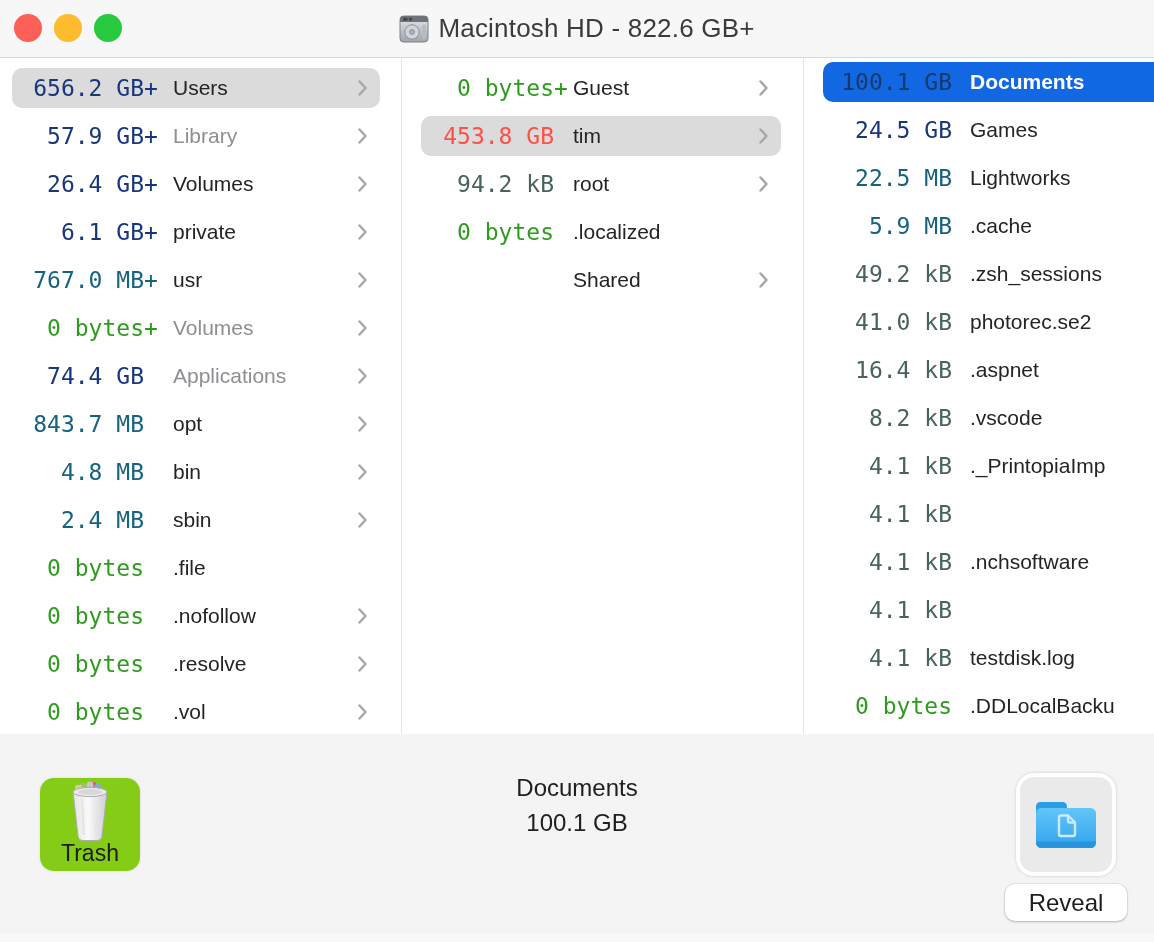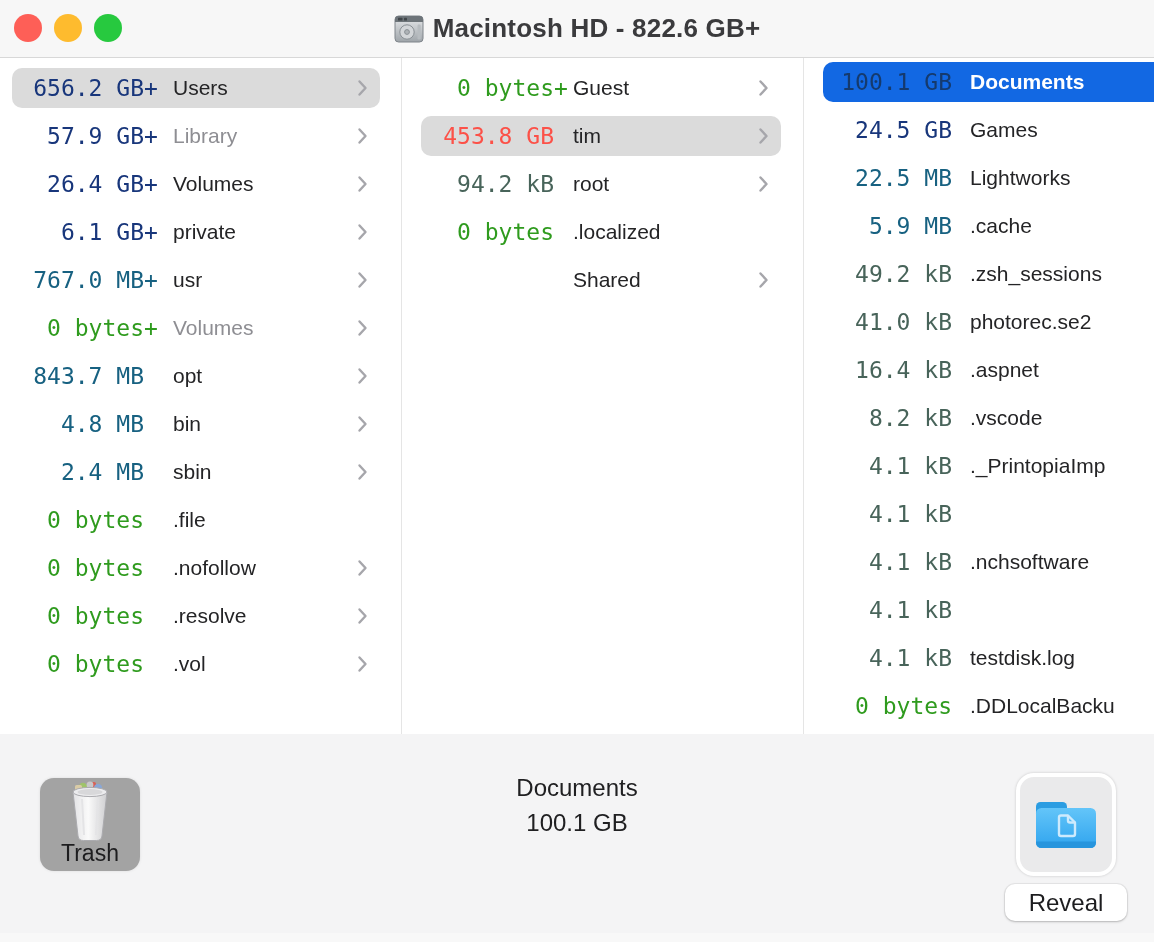--- a/index.html
+++ b/index.html
@@ -16,21 +16,21 @@
   .traffic{position:absolute;left:14px;top:14px;display:flex;gap:12px;}
   .light{width:28px;height:28px;border-radius:50%;display:inline-block;}
   .light.red{background:#fe5f57;}
   .light.yellow{background:#febb2e;}
   .light.green{background:#27c93f;}
   .title-wrap{
     position:absolute;left:0;right:0;top:0;height:57px;
     display:flex;align-items:center;justify-content:center;gap:9px;
   }
   .drive-icon{display:flex;}
-  .title{font-size:26px;font-weight:700;color:#3b3b3d;letter-spacing:.2px;}
+  .title{font-size:26px;font-weight:400;color:#3b3b3d;letter-spacing:.2px;}
   
   .browser{position:absolute;top:58px;left:0;right:0;height:676px;display:flex;}
   .column{box-sizing:border-box;overflow:hidden;}
   .col-0{width:402px;border-right:1px solid #e5e5e5;padding-top:10px;}
   .col-1{width:402px;border-right:1px solid #e5e5e5;padding-top:10px;}
   .col-2{flex:1;padding-top:4px;}
   .row{height:40px;margin-bottom:8px;display:flex;align-items:center;
        border-radius:10px;white-space:nowrap;}
   .col-0 .row{margin-left:12px;margin-right:21px;}
   .col-1 .row{margin-left:19px;margin-right:22px;}
@@ -58,21 +58,21 @@
   .c-zero{color:var(--size_zero);}
   .c-red{color:var(--size_alert);}
   .sel-blue .c-gb{color:#153a6d;}
   .chev{margin-left:auto;margin-right:12px;flex:none;display:flex;align-items:center;}
   .chev.hidden{visibility:hidden;}
   
   .bottombar{position:absolute;top:734px;left:0;right:0;bottom:0;background:#f4f4f5;}
   .bottombar::after{content:"";position:absolute;left:0;right:0;bottom:0;height:9px;background:#fafafa;opacity:.6;}
   .trash-card{
     position:absolute;left:40px;top:44px;width:100px;height:93px;
-    background:#a3a3a3;border-radius:14px;box-shadow:0 0 3px rgba(0,0,0,.10);
+    background:#84cc16;border-radius:14px;box-shadow:0 0 3px rgba(0,0,0,.10);
     display:flex;flex-direction:column;align-items:center;
   }
   .trash-icon{margin-top:1px;display:flex;}
   .trash-label{font-size:23px;color:#1d1d1f;margin-top:-3px;}
   .center-info{position:absolute;left:0;right:0;top:42px;text-align:center;
     color:#202022;font-size:24px;line-height:24px;}
   .center-info .sel-name{margin-bottom:11px;}
   .folder-well{
     position:absolute;right:38px;top:39px;width:100px;height:103px;box-sizing:border-box;
     background:#eaeaeb;border:4px solid #ffffff;border-radius:18px;
@@ -176,20 +176,30 @@
     <span class="size c-zero">0 bytes</span>
           <span class="plus c-zero">+</span>
           <span class="name gray">Volumes</span>
     <span class="chev">
       <svg width="11" height="18" viewBox="0 0 11 18">
         <path d="M2.5 2.5 L8.5 9 L2.5 15.5" stroke="#a6a6ab" stroke-width="2.4" fill="none" stroke-linecap="round" stroke-linejoin="round"></path>
       </svg>
     </span>
   </div>
         <div class="row">
+    <span class="size c-gb">74.4 GB</span>
+          <span class="plus c-gb"></span>
+          <span class="name gray">Applications</span>
+    <span class="chev">
+      <svg width="11" height="18" viewBox="0 0 11 18">
+        <path d="M2.5 2.5 L8.5 9 L2.5 15.5" stroke="#a6a6ab" stroke-width="2.4" fill="none" stroke-linecap="round" stroke-linejoin="round"></path>
+      </svg>
+    </span>
+  </div>
+        <div class="row">
     <span class="size c-mb">843.7 MB</span>
           <span class="plus c-mb"></span>
           <span class="name">opt</span>
     <span class="chev">
       <svg width="11" height="18" viewBox="0 0 11 18">
         <path d="M2.5 2.5 L8.5 9 L2.5 15.5" stroke="#a6a6ab" stroke-width="2.4" fill="none" stroke-linecap="round" stroke-linejoin="round"></path>
       </svg>
     </span>
   </div>
         <div class="row">

